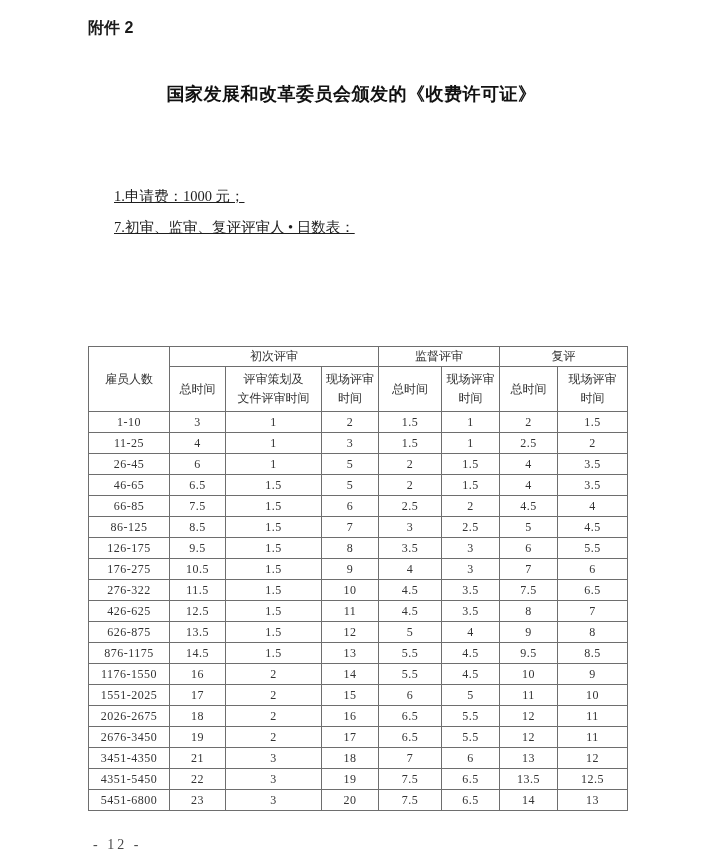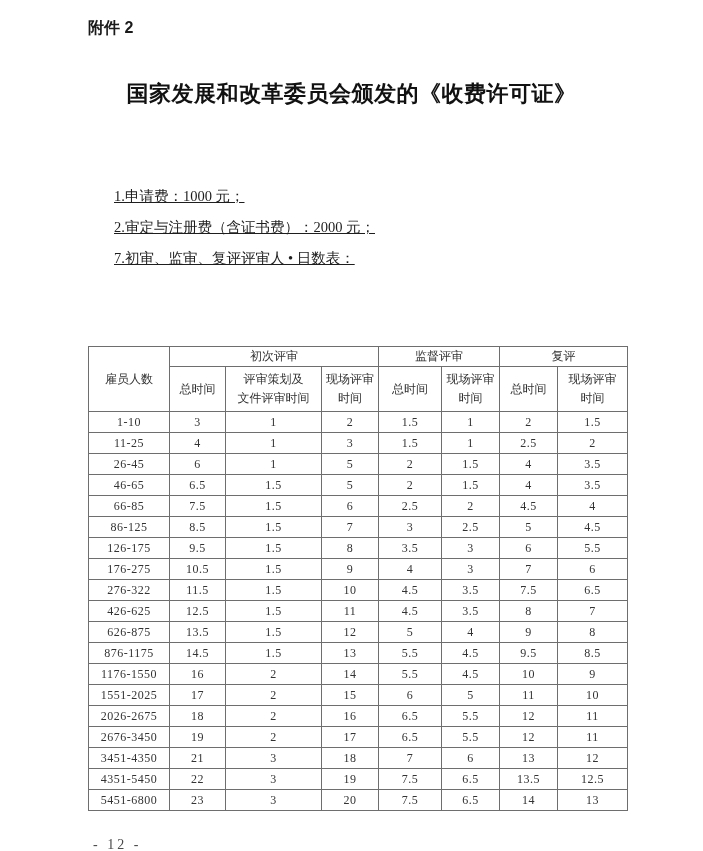--- a/index.html
+++ b/index.html
@@ -27,21 +27,21 @@
   }
   .doc-title {
     position: absolute;
     left: 0;
     right: 0;
     top: 76px;
     margin: 0;
     text-align: center;
     font-family: "Liberation Sans", sans-serif;
     font-weight: 700;
-    font-size: 22px;
+    font-size: 18px;
     line-height: 36px;
     letter-spacing: 0.5px;
     color: #111111;
   }
   .fee-list {
     position: absolute;
     left: 114px;
     top: 181px;
     right: 40px;
   }
@@ -101,21 +101,20 @@
 <div class="page">
 
   <div class="attachment-label">附件 2</div>
 
   <h1 class="doc-title">
     <span>国家发展和改革委员会颁发的《收费许可证》</span><br>
   </h1>
 
   <div class="fee-list">
     <div class="fee-item">1.申请费：1000 元；</div>
-    <div class="fee-item">2.审定与注册费（含证书费）：2000 元；</div>
     <div class="fee-item">7.初审、监审、复评评审人 • 日数表：</div>
   </div>
 
   <table class="audit-table">
     <colgroup>
       <col style="width:81px">
       <col style="width:56px">
       <col style="width:96px">
       <col style="width:57px">
       <col style="width:63px">

